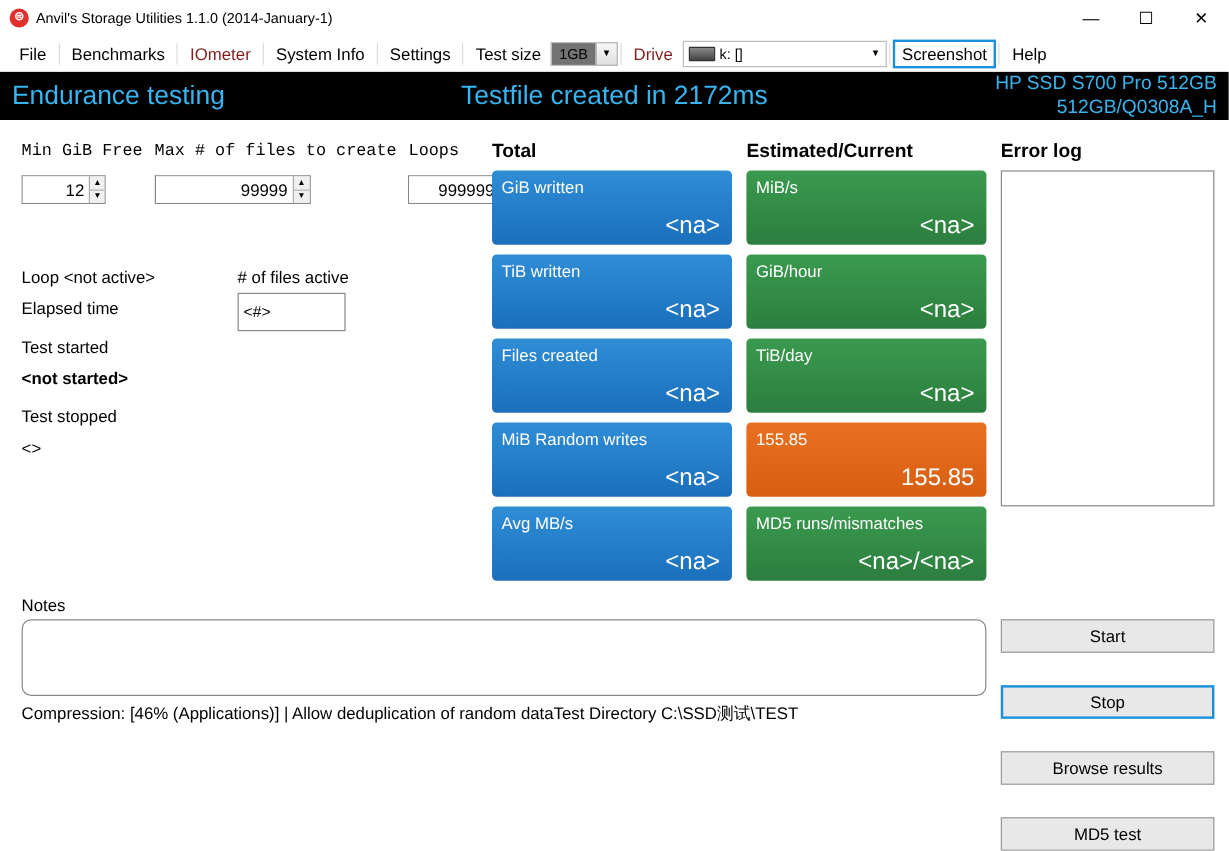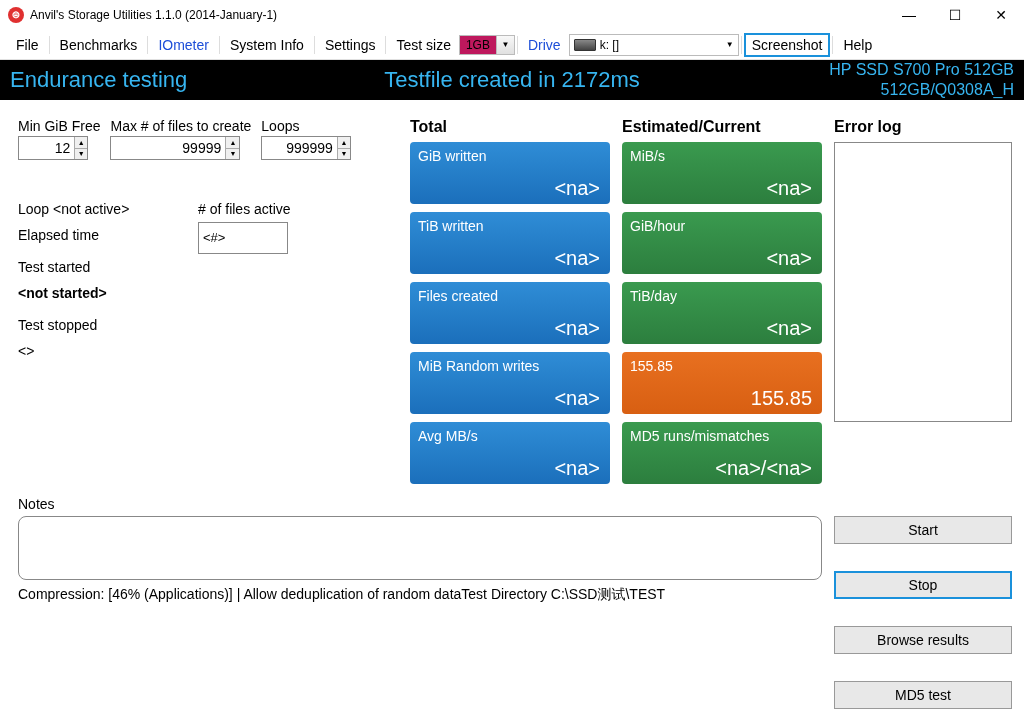--- a/index.html
+++ b/index.html
@@ -8,50 +8,50 @@
 
 .titlebar { height: 30px; display: flex; align-items: center; padding: 0 0 0 8px; background: #fff; }
 .titlebar .icon { width: 16px; height: 16px; border-radius: 50%; background: #e03030; color: #fff; font-size: 10px; line-height: 16px; text-align: center; margin-right: 6px; font-weight: bold; }
 .titlebar .title { flex: 1; font-size: 12px; color: #000; }
 .winbtns { display: flex; }
 .winbtn { width: 46px; height: 30px; display: flex; align-items: center; justify-content: center; font-family: sans-serif; font-size: 14px; }
 
 
 .menubar { height: 30px; display: flex; align-items: center; padding: 0 8px; border-bottom: 1px solid #e0e0e0; font-size: 14px; }
 .menuitem { padding: 4px 8px; cursor: default; }
-.menuitem.disabled { color: #1d4ed8; }
+.menuitem.disabled { color: #7f1d1d; }
 .menuitem.hi { border: 2px solid #1a91db; padding: 2px 6px; text-align: right; }
 .sep { width: 1px; height: 18px; background: #ddd; margin: 0 2px; }
-.combo { border: 1px solid #bbb; height: 20px; display: inline-flex; align-items: center; font-size: 12px; background: #be185d; }
+.combo { border: 1px solid #bbb; height: 20px; display: inline-flex; align-items: center; font-size: 12px; background: #737373; }
 .combo .val { padding: 0 6px; }
 .combo .btn { width: 18px; height: 100%; border-left: 1px solid #bbb; display: flex; align-items: center; justify-content: center; background: linear-gradient(#f8f8f8,#e0e0e0); font-size: 8px; }
 .drivecombo { border: 1px solid #bbb; height: 22px; display: inline-flex; align-items: center; padding: 0 4px; width: 170px; font-size: 12px; background: #fff; justify-content: space-between;}
 .drivecombo .dicon { width: 22px; height: 12px; border: 1px solid #333; background: linear-gradient(#888,#444); border-radius: 1px; margin-right: 4px; }
 .drivecombo .arrow { font-size: 8px; margin-left: auto; }
 
 
 .banner { height: 40px; background: #000; display: flex; align-items: center; font-size: 20px; padding: 0 10px; position: relative; line-height: 1; }
 .banner .left { color: #37b5f0; font-size: 22px; }
 .banner .mid { color: #37b5f0; position: absolute; left: 50%; transform: translateX(-50%); font-size: 22px; }
 .banner .right { position: absolute; right: 10px; top: 0; text-align: right; color: #37b5f0; font-size: 16px; line-height: 20px; }
 
 
 .content { padding: 18px 12px 0 18px; display: grid; grid-template-columns: 380px 200px 200px 1fr; grid-template-rows: auto auto; column-gap: 12px; }
 
 
 .leftcol { }
 .inprow { display: flex; gap: 10px; }
 .inpgroup { display: flex; flex-direction: column; font-size: 14px; }
-.inpgroup label { margin-bottom: 2px; white-space: nowrap; }
+.inpgroup label { margin-bottom: 12px; white-space: nowrap; font-family: Liberation Mono, monospace; }
 .spinner { display: inline-flex; border: 1px solid #888; height: 24px; background: #fff; }
 .spinner input { border: none; text-align: right; padding: 0 4px; font-size: 14px; width: 100%; outline: none; }
 .spinbtns { width: 16px; display: flex; flex-direction: column; border-left: 1px solid #aaa; }
 .spinbtns div { flex: 1; font-size: 7px; display: flex; align-items: center; justify-content: center; border-bottom: 1px solid #aaa; background: #f0f0f0; }
 .spinbtns div:last-child { border-bottom: none; }
-.info { margin-top: 36px; font-size: 14px; line-height: 26px; }
+.info { margin-top: 48px; font-size: 14px; line-height: 26px; }
 .info .pair { display: flex; }
 .info .pair .lab { width: 180px; }
 .info .bold { font-weight: bold; }
 .filesbox { border: 1px solid #888; width: 90px; padding: 2px 4px; font-size: 13px; display: inline-block;}
 
 
 .colhead { font-weight: bold; font-size: 16px; margin-bottom: 6px; }
 .tile { border-radius: 4px; color: #fff; padding: 6px 8px 24px 8px; margin-bottom: 8px; height: 62px; position: relative; font-size: 14px;}
 .tile .t-lab { font-size: 14px; }
 .tile .t-val { position: absolute; right: 10px; bottom: 4px; font-size: 20px; }

